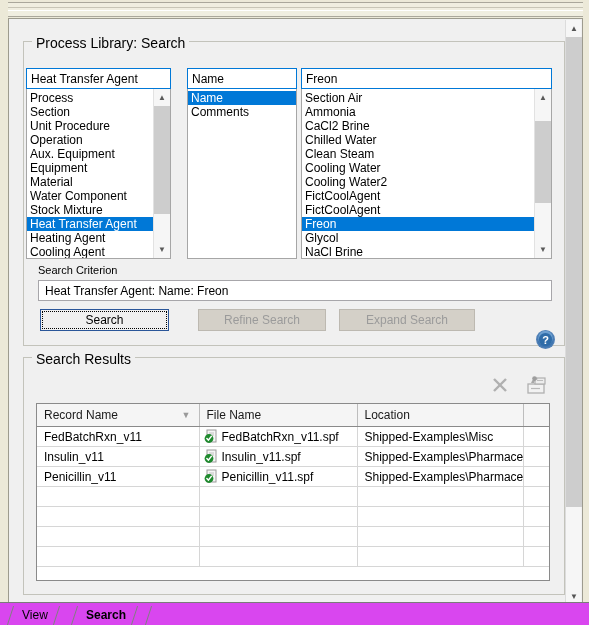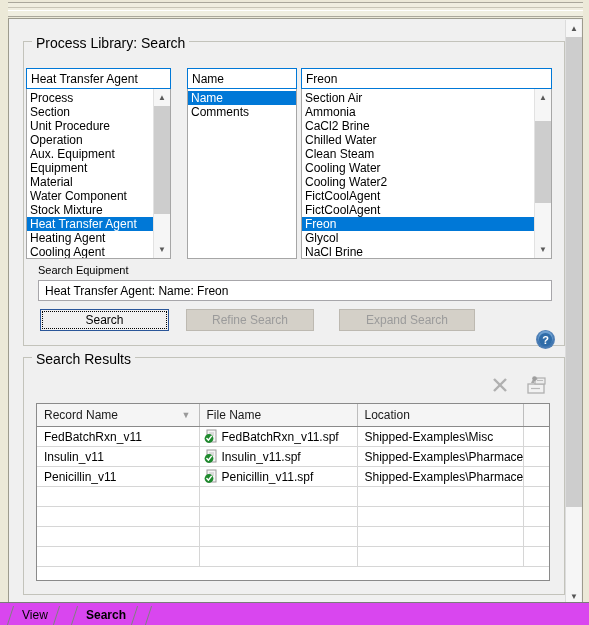--- a/index.html
+++ b/index.html
@@ -217,21 +217,21 @@
     outline: 1px dotted #000;
     outline-offset: -3px;
     background: #f0f0f0;
   }
   .btn.disabled {
     background: #d4d0c8;
     border: 1px solid #bdb9b1;
     color: #9b9b9b;
   }
   #btn-search  { left: 16px;  width: 129px; }
-  #btn-refine  { left: 162px; width: 128px; }
+  #btn-refine  { left: 174px; width: 128px; }
   #btn-expand  { left: 315px; width: 136px; }
 
   .help-btn {
     position: absolute;
     left: 511px; top: 287px;
     width: 21px; height: 21px;
   }
 
   
   .res-tools {
@@ -409,21 +409,21 @@
             <div class="item">NaCl Brine</div>
           </div>
           <div class="lb-sb">
             <div class="arrow up">▲</div>
             <div class="thumb"></div>
             <div class="arrow down">▼</div>
           </div>
         </div>
       </div>
 
-      <div class="sc-label">Search Equipment</div>
+      <div class="sc-label">Search Criterion</div>
       <div class="sc-field">Heat Transfer Agent: Name: Freon</div>
 
       <div class="btn default" id="btn-search">Search</div>
       <div class="btn disabled" id="btn-refine">Refine Search</div>
       <div class="btn disabled" id="btn-expand">Expand Search</div>
 
       <div class="help-btn">
         <svg width="21" height="21" viewBox="0 0 21 21">
           <circle cx="10.5" cy="10.5" r="9.5" fill="#4f7fb5"></circle>
           <circle cx="10.5" cy="10.5" r="8" fill="#3f75b0"></circle>

